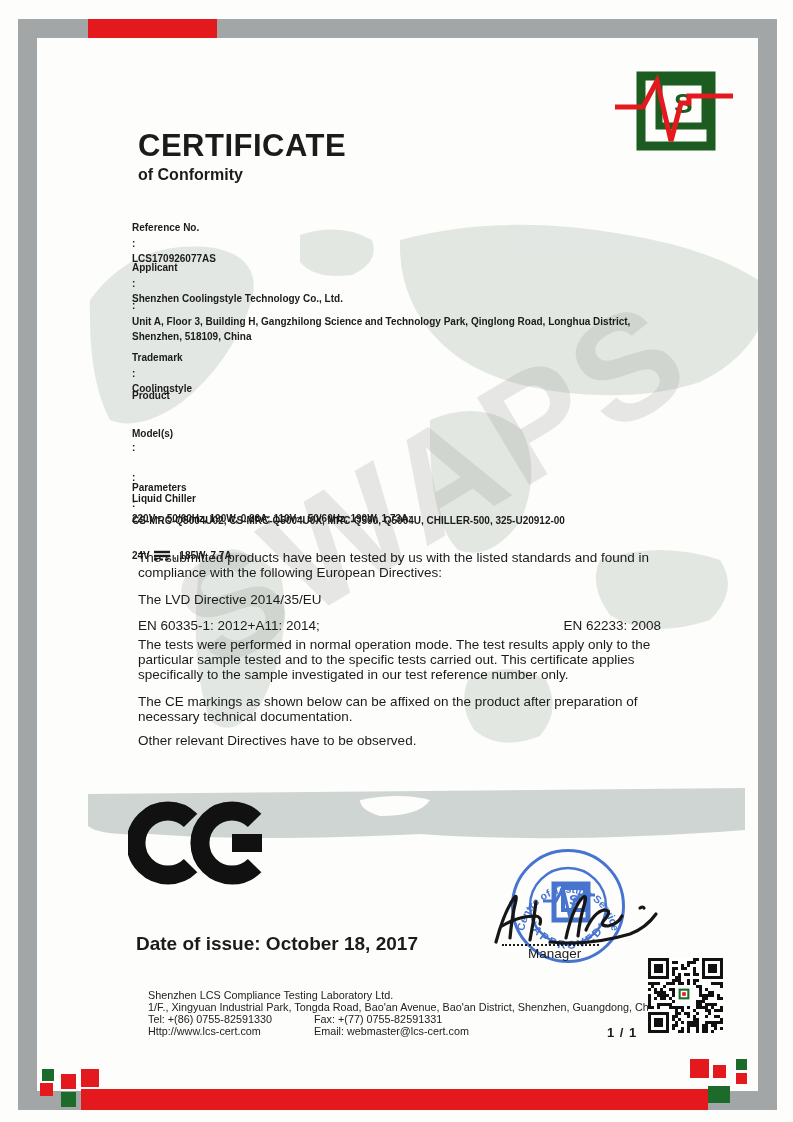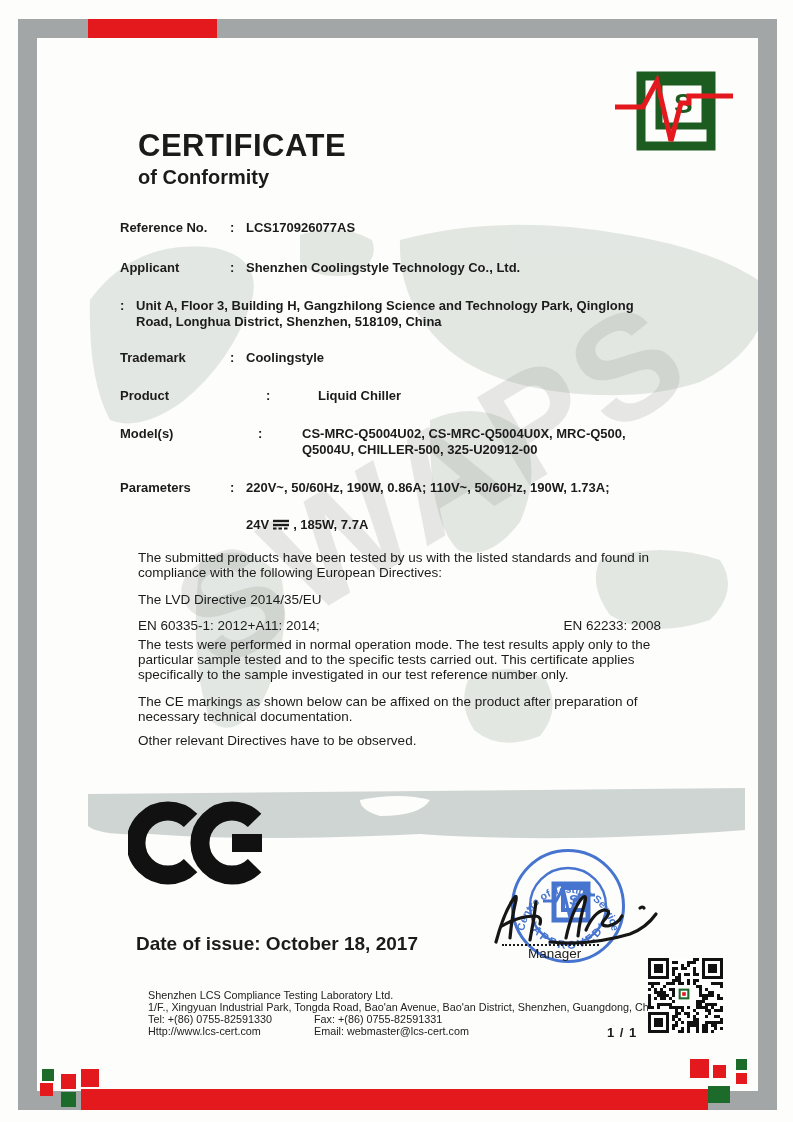--- a/index.html
+++ b/index.html
@@ -22,22 +22,22 @@
     left:150px;top:400px;width:560px;
     font-size:148px;font-weight:bold;letter-spacing:6px;
     color:rgba(110,120,113,0.16);
     transform:rotate(-31deg);transform-origin:center;
     z-index:1;white-space:nowrap;
   }
   
   .z2{z-index:6;}
   #title{left:138px;top:130px;line-height:1;}
   #title .t1{font-size:31px;font-weight:bold;letter-spacing:0.5px;}
-  #title .t2{font-size:20px;font-weight:bold;margin-top:6px;}
-  .row{left:120px;width:522px;display:flex;font-size:13px;font-weight:bold;line-height:15.5px;}
+  #title .t2{font-size:16px;font-weight:bold;margin-top:6px;}
+  .row{left:132px;width:522px;display:flex;font-size:10px;font-weight:bold;line-height:15.5px;flex-direction:column;}
   .row .lbl{width:110px;flex:none;}
   .row .col{width:16px;flex:none;}
   .row .val{flex:1;}
   .para{left:138px;width:523px;font-size:13.5px;line-height:15px;}
   .bold{font-weight:normal;}
   #std-row{display:flex;justify-content:space-between;align-items:center;}
   #date-line{left:136px;top:933px;font-size:19px;font-weight:bold;}
   
   #dotline{left:502px;top:930px;width:97px;border-bottom:2.5px dotted #1a1a1a;height:14px;}
   #manager{left:528px;top:946px;font-size:13.5px;}
@@ -200,21 +200,21 @@
     </g>
   </svg>
   <div id="dotline" class="abs z2"></div>
   <div id="manager" class="abs z2">Manager</div>
 
   <div id="footer" class="abs z2">
     <div>Shenzhen LCS Compliance Testing Laboratory Ltd.</div>
     <div>1/F., Xingyuan Industrial Park, Tongda Road, Bao'an Avenue, Bao'an District, Shenzhen, Guangdong, China</div>
     <div class="cols">
       <span class="c1">Tel: +(86) 0755-82591330</span>
-      <span>Fax: +(86) 0755-82591331</span>
+      <span>Fax: +(77) 0755-82591331</span>
     </div>
     <div class="cols">
       <span class="c1">Http://www.lcs-cert.com</span>
       <span>Email: webmaster@lcs-cert.com</span>
     </div>
   </div>
   <div id="pageno" class="abs z2">1 / 1</div>
 
   <svg id="qr" class="abs" width="75" height="75" viewBox="0 0 25 25">
       <rect x="0" y="0" width="25" height="25" fill="#ffffff"></rect>

